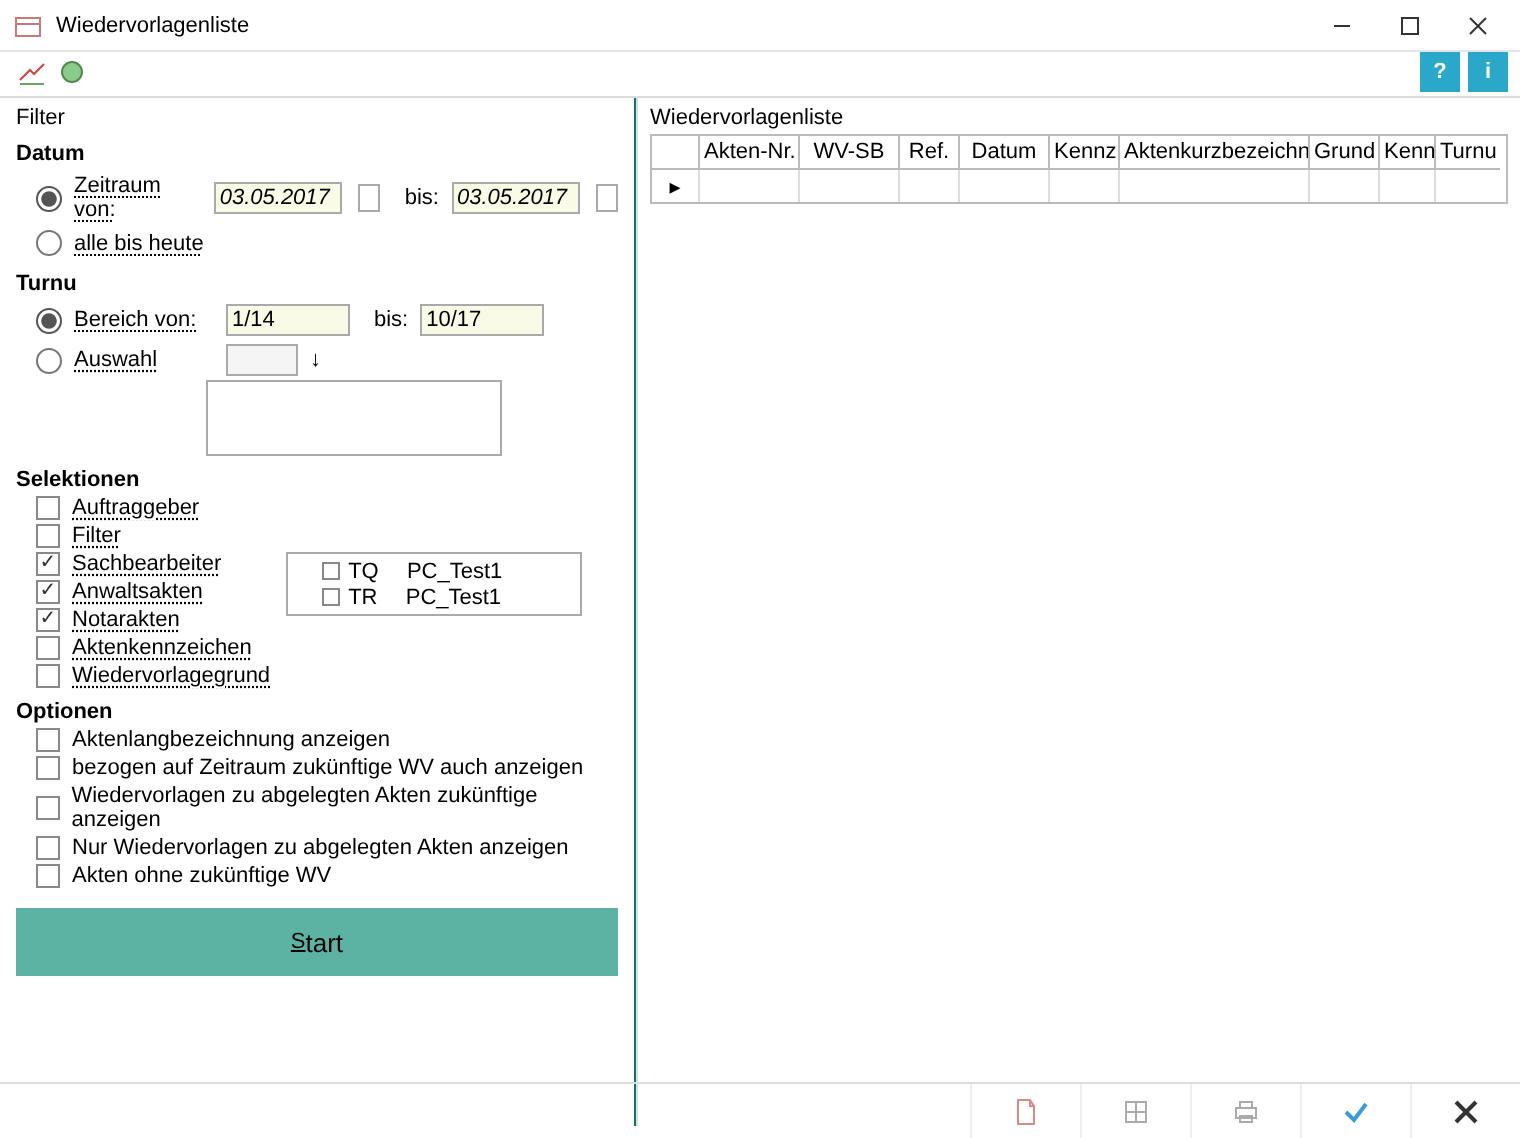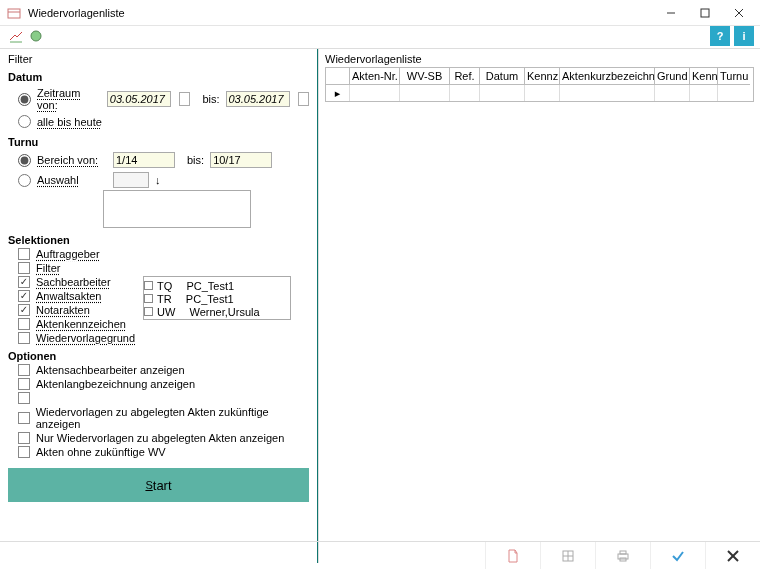--- a/index.html
+++ b/index.html
@@ -18,21 +18,21 @@
   .filter-label { font-size:11px; }
   .section-title { font-weight:bold; margin:6px 0 2px 0; }
   .row { display:flex; align-items:center; gap:6px; margin:2px 0 2px 10px; }
   input[type=radio], input[type=checkbox] { margin:0; accent-color:#555; }
   .dotted { text-decoration: underline dotted; text-underline-offset: 2px; }
   .date-field { width:70px; height:16px; border:1px solid #aaa; background:#fafbe6; padding:1px 2px; display:inline-flex; align-items:center;font-style:italic; }
   .date-cal { width:12px; height:14px; border:1px solid #aaa; margin-left:2px; display:inline-block; background:#fff; }
   .txt-field { height:16px; border:1px solid #aaa; background:#fafbe6; padding:1px 2px; display:inline-flex; align-items:center; }
   .drop { width:36px; height:16px; border:1px solid #aaa; background:#f5f5f5; }
   .txtarea { width:148px; height:38px; border:1px solid #aaa; margin-left:95px; }
-  .listbox { width:148px; height:44px; border:1px solid #aaa; padding:2px 0; overflow:hidden; }
+  .listbox { width:148px; height:32px; border:1px solid #aaa; padding:2px 17px; overflow:hidden; }
   .listbox .li { display:flex; align-items:center; gap:4px; height:13px; }
   .listbox .li .cb { width:9px; height:9px; border:1px solid #888; }
   .stack { display:flex; flex-direction:column; gap:2px; margin-left:10px; }
   .ck-row { display:flex; align-items:center; gap:6px; }
   .ck { width:12px; height:12px; border:1px solid #888; display:flex; align-items:center; justify-content:center; }
   .ck.checked::after { content:"✓"; font-size:10px; line-height:10px; color:#333; }
   .start-btn { margin-top:10px; height:34px; background:#5cb3a4; display:flex; align-items:center; justify-content:center; font-size:13px; }
   .table-title { font-size:11px; margin-bottom:2px; }
   .grid { border:1px solid #bbb; width:100%; }
   .grid-head { display:flex; }
@@ -162,28 +162,25 @@
         <div class="li"><span class="cb"></span><span>TQ</span>&nbsp;&nbsp;<span>PC_Test1</span></div>
         <div class="li"><span class="cb"></span><span>TR</span>&nbsp;&nbsp;<span>PC_Test1</span></div>
         <div class="li"><span class="cb"></span><span>UW</span>&nbsp;&nbsp;<span>Werner,Ursula</span></div>
       </div>
     </div>
 
     <div class="section-title">Optionen</div>
     <div class="stack">
       <div class="ck-row">
           <span class="ck"></span>
-          <span>Aktensachbearbeiter anzeigen</span>
-        </div>
-      <div class="ck-row">
-          <span class="ck"></span>
           <span>Aktenlangbezeichnung anzeigen</span>
         </div>
       <div class="ck-row">
           <span class="ck"></span>
+          <span>bezogen auf Zeitraum zukünftige WV auch anzeigen</span>
         </div>
       <div class="ck-row">
           <span class="ck"></span>
           <span>Wiedervorlagen zu abgelegten Akten zukünftige anzeigen</span>
         </div>
       <div class="ck-row">
           <span class="ck"></span>
           <span>Nur Wiedervorlagen zu abgelegten Akten anzeigen</span>
         </div>
       <div class="ck-row">

